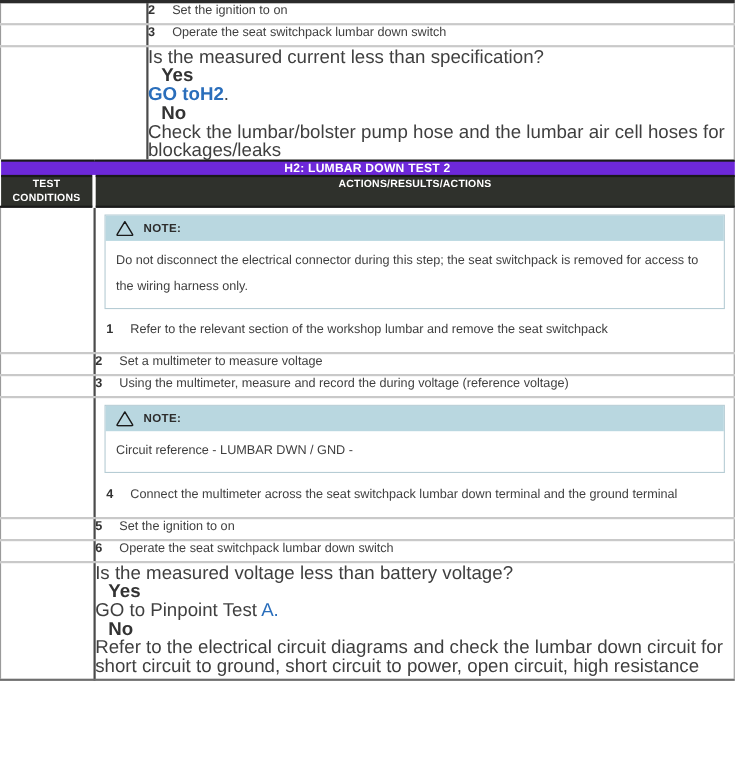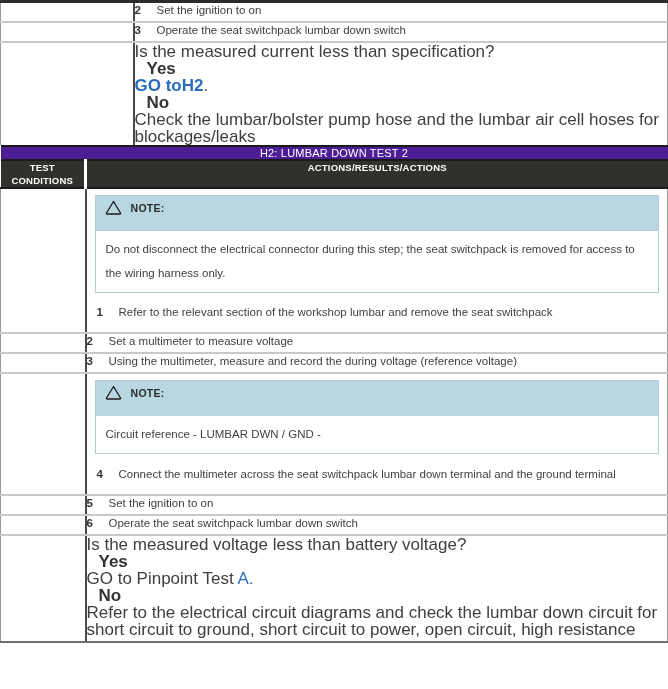--- a/index.html
+++ b/index.html
@@ -89,25 +89,25 @@
     color: #2a6ebb;
     font-weight: bold;
   }
   .lnk-plain {
     color: #2a6ebb;
     font-weight: normal;
   }
 
   
   .bar-title {
-    background: #4c1d95;
+    background: #6d28d9;
     color: #ffffff;
     text-align: center;
     font-size: 11px;
-    font-weight: normal;
+    font-weight: bold;
     letter-spacing: 0.2px;
     padding: 7px 4px 7px 4px;
     border-top: 2px solid #1a1a1a;
     border-bottom: 2px solid #1a1a1a;
   }
   .bar-sub {
     background: #2f312c;
     color: #ffffff;
     text-align: center;
     font-size: 9.5px;
@@ -131,21 +131,21 @@
   
   .note {
     border: 1px solid #b6ccd4;
     background: #ffffff;
     margin: 6px 8px 4px 8px;
   }
   .note-head {
     background: #b9d7e0;
     display: flex;
     align-items: center;
-    padding: 4px 8px 16px 9px;
+    padding: 4px 8px 4px 9px;
   }
   .note-ico {
     width: 17px;
     height: 15px;
     flex: 0 0 17px;
     margin-right: 9px;
     display: block;
   }
   .note-label {
     font-size: 10.5px;

